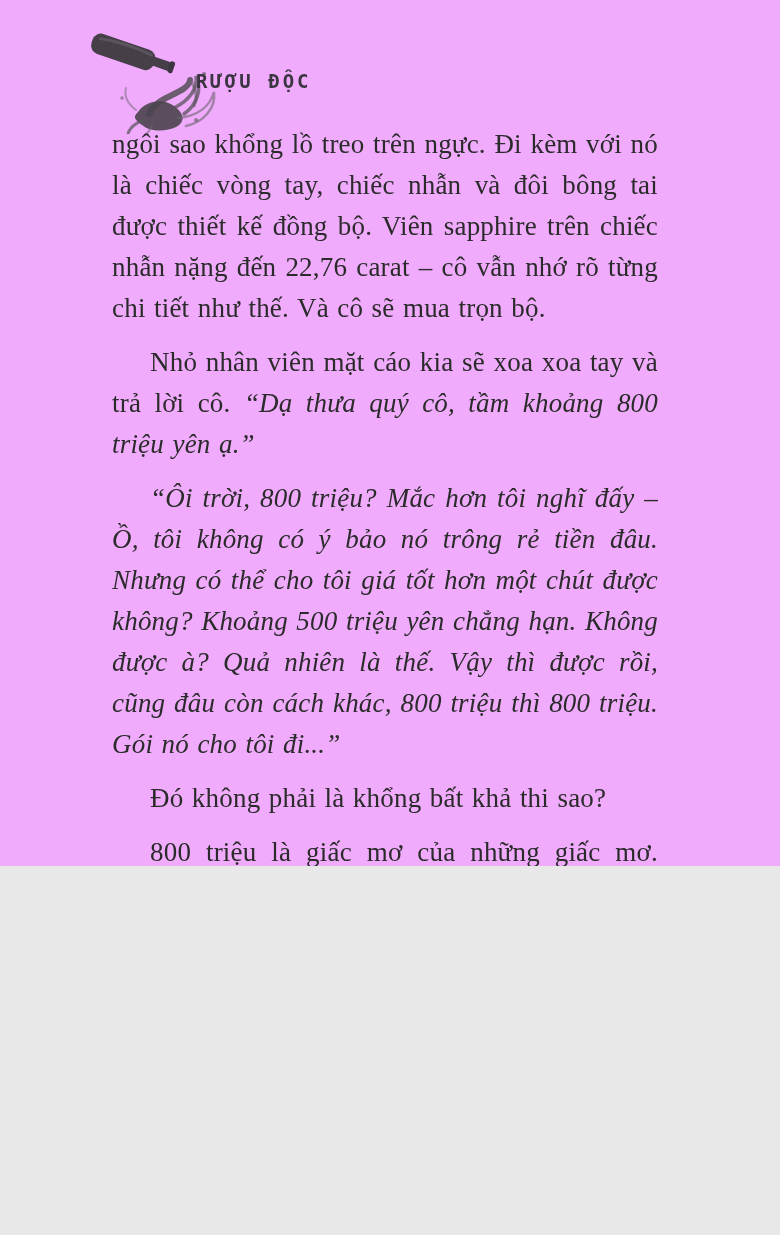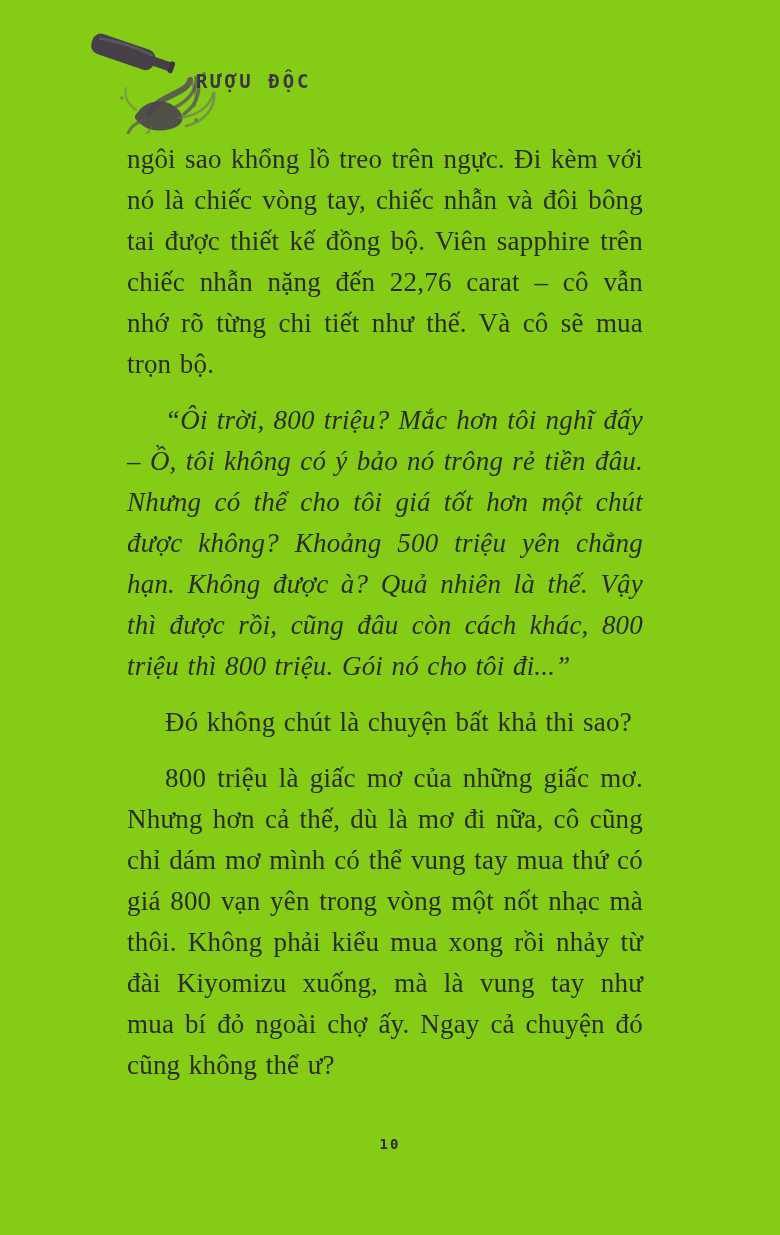--- a/index.html
+++ b/index.html
@@ -3,23 +3,23 @@
 <meta charset="utf-8">
 <style>
   html, body {
     margin: 0;
     padding: 0;
     background: #e8e8e8;
   }
   .page {
     position: relative;
     width: 780px;
-    height: 1235px;
+    height: 866px;
     margin: 0 auto;
-    background: #84cc16;
+    background: #f0abfc;
     overflow: hidden;
     font-family: "Liberation Serif", serif;
     color: #2b2b2b;
   }
   .logo {
     position: absolute;
     left: 86px;
     top: 28px;
     width: 168px;
     height: 106px;
@@ -35,21 +35,21 @@
     color: #3a3540;
     transform: scaleY(1.05);
   }
   .page-body {
     position: absolute;
     top: 124px;
     left: 112px;
     width: 546px;
   }
   .para {
-    margin: 15px;
+    margin: 0;
     font-size: 27px;
     line-height: 41px;
     text-align: justify;
     text-indent: 38px;
     letter-spacing: 0.2px;
     word-spacing: 1.5px;
   }
   .para + .para {
     margin-top: 13px;
   }
@@ -102,23 +102,24 @@
     <circle cx="44" cy="118" r="1.6" fill="#6d6570" opacity="0.6"></circle>
     <circle cx="110" cy="92" r="2" fill="#5a525c" opacity="0.6"></circle>
   </svg>
 
   <div class="brand-title">RƯỢU ĐỘC</div>
 
   <div class="page-body">
     <p class="para no-indent"><span>ngôi sao khổng lồ treo trên ngực. Đi kèm với nó là chiếc vòng tay, chiếc nhẫn và đôi bông tai được thiết kế đồng bộ. Viên sapphire trên chiếc nhẫn nặng đến 22,76 carat – cô vẫn nhớ rõ từng chi tiết như thế. Và cô sẽ mua trọn bộ.</span></p>
 
 
+    <p class="para"><span>Nhỏ nhân viên mặt cáo kia sẽ xoa xoa tay và trả lời cô. </span><span class="italic">“Dạ thưa quý cô, tầm khoảng 800 triệu yên ạ.”</span></p>
 
     <p class="para italic"><span>“Ôi trời, 800 triệu? Mắc hơn tôi nghĩ đấy – Ồ, tôi không có ý bảo nó trông rẻ tiền đâu. Nhưng có thể cho tôi giá tốt hơn một chút được không? Khoảng 500 triệu yên chẳng hạn. Không được à? Quả nhiên là thế. Vậy thì được rồi, cũng đâu còn cách khác, 800 triệu thì 800 triệu. Gói nó cho tôi đi...”</span></p>
 
-    <p class="para"><span>Đó không chút là chuyện bất khả thi sao?</span></p>
+    <p class="para"><span>Đó không phải là khổng bất khả thi sao?</span></p>
 
     <p class="para"><span>800 triệu là giấc mơ của những giấc mơ. Nhưng hơn cả thế, dù là mơ đi nữa, cô cũng chỉ dám mơ mình có thể vung tay mua thứ có giá 800 vạn yên trong vòng một nốt nhạc mà thôi. Không phải kiểu mua xong rồi nhảy từ đài Kiyomizu xuống, mà là vung tay như mua bí đỏ ngoài chợ ấy. Ngay cả chuyện đó cũng không thể ư?</span></p>
   </div>
 
   <div class="page-number">10</div>
 
 </div>
 
 </body></html>

